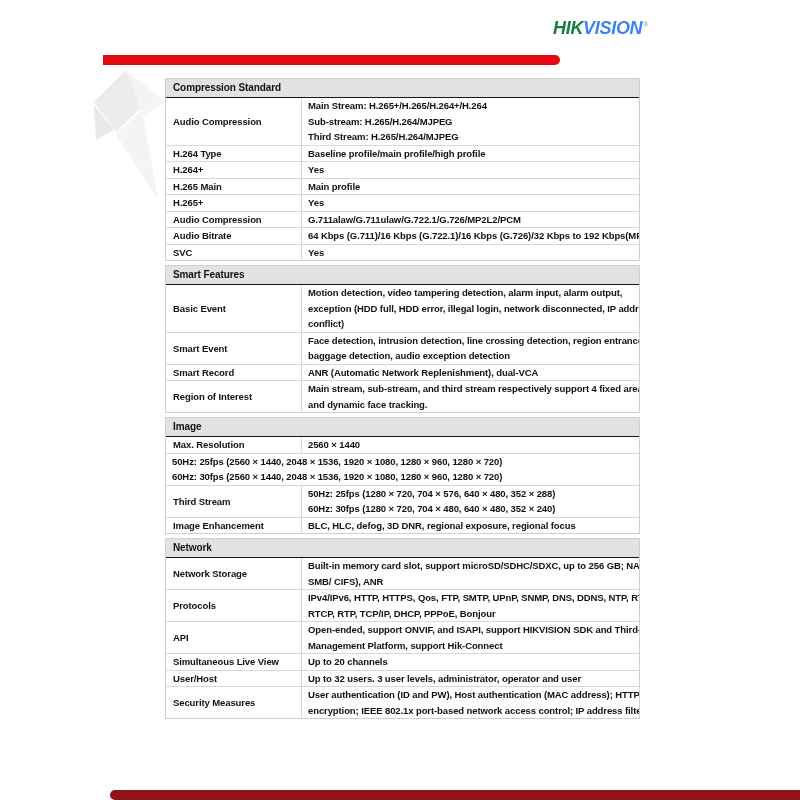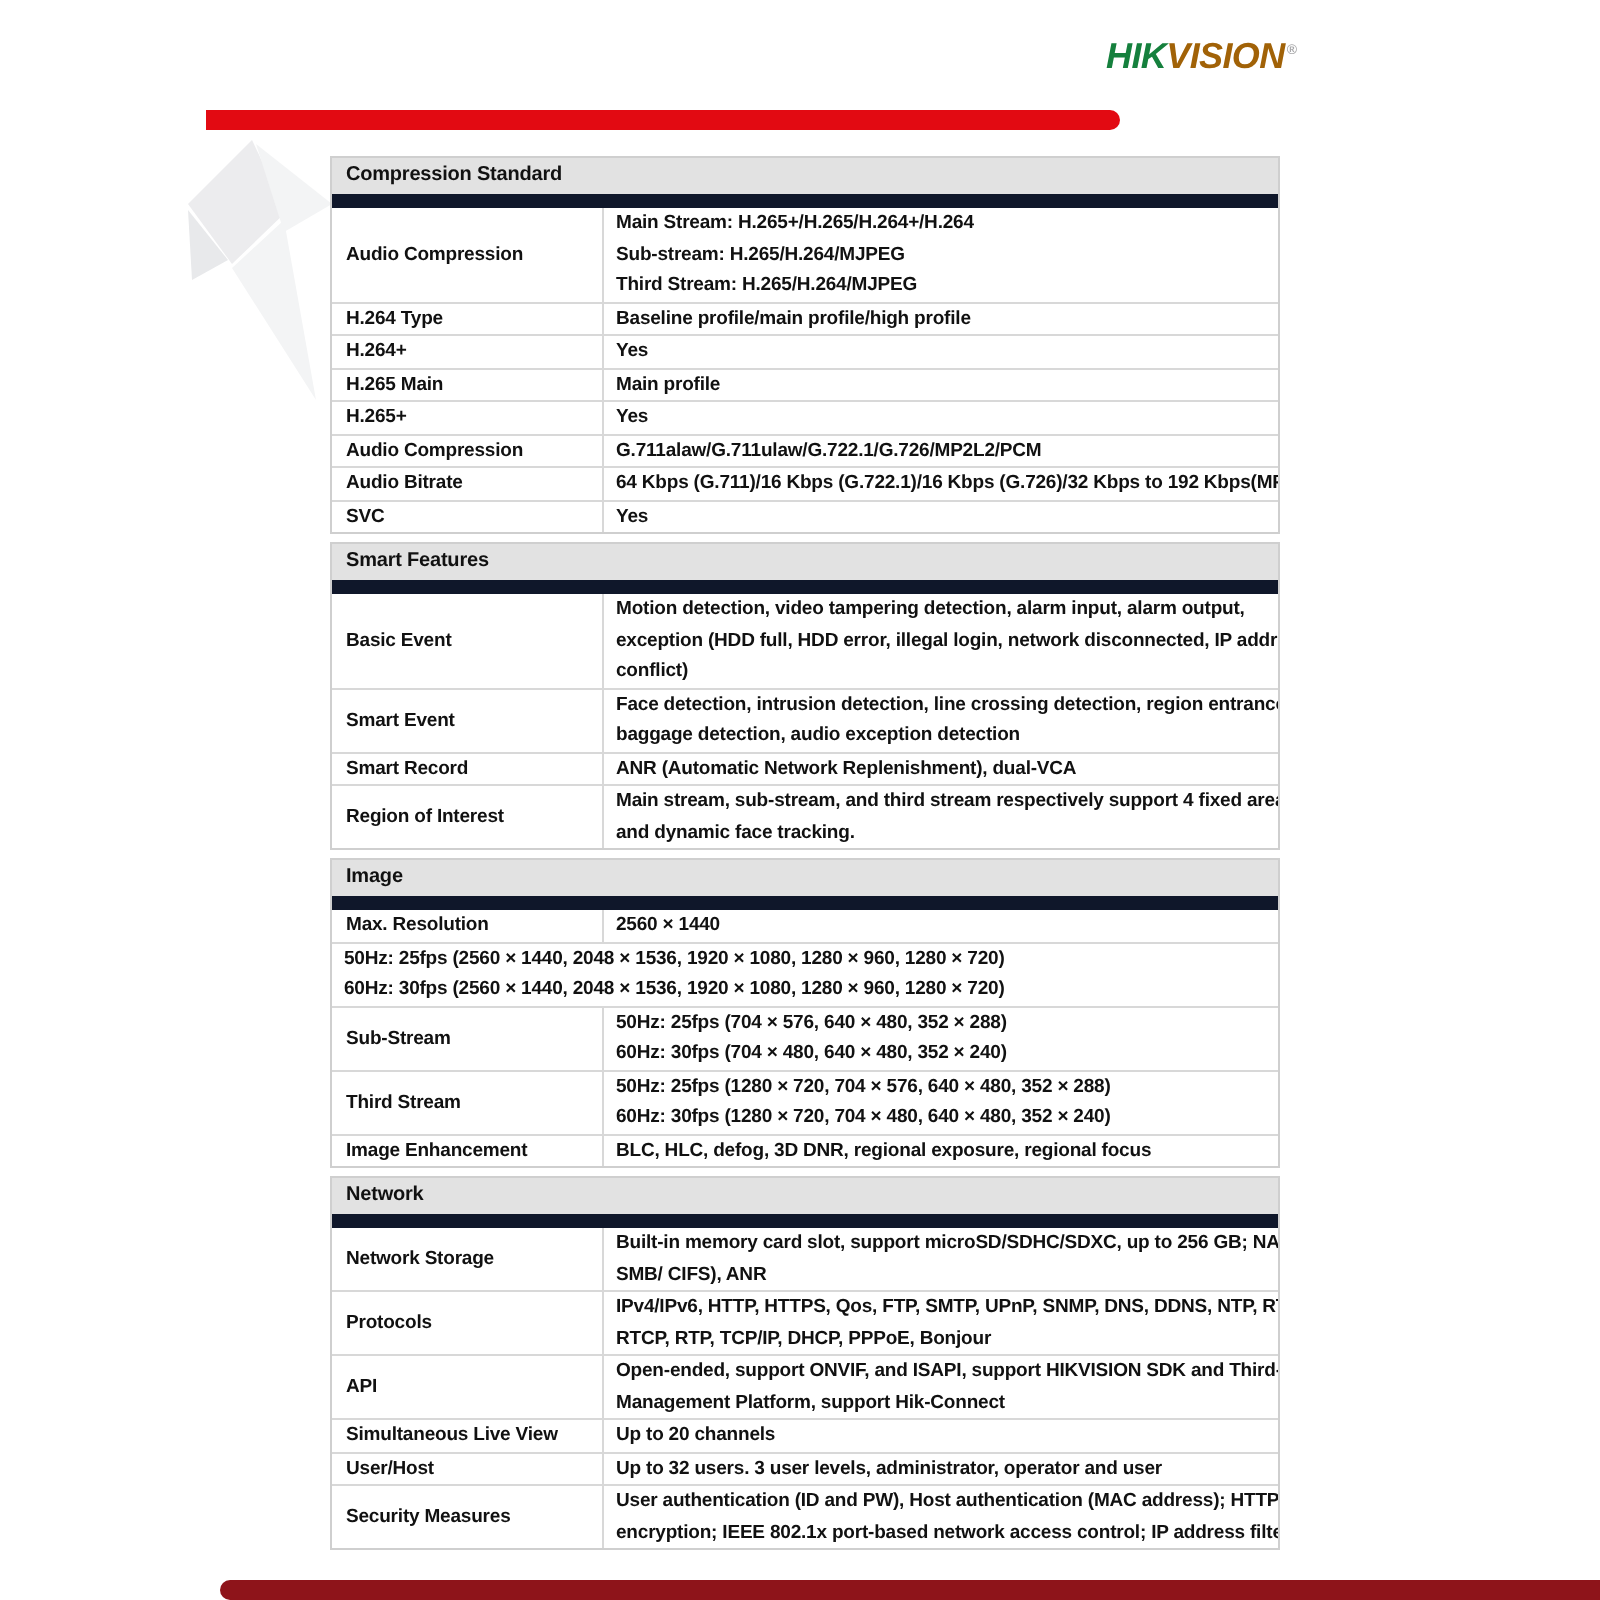--- a/index.html
+++ b/index.html
@@ -11,21 +11,21 @@
     font-family:"Liberation Sans", sans-serif;
     color:#1b1b1b;
   }
   
   .logo{
     position:absolute; left:553px; top:18px;
     font-style:italic; font-weight:800; font-size:18px;
     letter-spacing:-0.3px; white-space:nowrap;
   }
   .logo .hik{color:#15803d;}
-  .logo .vision{color:#a16207;}
+  .logo .vision{color:#3b82f6;}
   .logo .reg{color:#a9a9ab; font-size:7px; vertical-align:super; font-style:normal; margin-left:1px;}
   
   .top-bar{
     position:absolute; left:103px; top:55px;
     width:457px; height:10px;
     border-radius:0 5px 5px 0;
   }
   .bottom-bar{
     position:absolute; left:110px; top:790px;
     width:690px; height:10px;
@@ -40,21 +40,21 @@
   }
   .spec-section{
     border:1px solid #cfcfcf;
     margin-bottom:4px;
     background:#fff;
   }
   .section-header{
     background:#e2e2e2;
     font-weight:700; font-size:10px;
     padding:2px 7px; line-height:14px;
-    border-bottom:7px solid #0f172a;
+    border-bottom:1px solid #0f172a;
     color:#111;
   }
   .spec-row{display:flex; align-items:stretch;}
   .spec-row + .spec-row{border-top:1px solid #d8d8d8;}
   .spec-label{
     width:124px; flex:0 0 124px;
     padding:0 4px 0 7px;
     display:flex; align-items:center;
     border-right:1px solid #d8d8d8;
     color:#111;
@@ -175,27 +175,20 @@
             <div class="spec-line">2560 × 1440</div>
           </div>
         </div>
         <div class="spec-row">
           <div class="spec-value">
             <div class="spec-line">50Hz: 25fps (2560 × 1440, 2048 × 1536, 1920 × 1080, 1280 × 960, 1280 × 720)</div>
             <div class="spec-line">60Hz: 30fps (2560 × 1440, 2048 × 1536, 1920 × 1080, 1280 × 960, 1280 × 720)</div>
           </div>
         </div>
         <div class="spec-row">
-          <div class="spec-label">Sub-Stream</div>
-          <div class="spec-value">
-            <div class="spec-line">50Hz: 25fps (704 × 576, 640 × 480, 352 × 288)</div>
-            <div class="spec-line">60Hz: 30fps (704 × 480, 640 × 480, 352 × 240)</div>
-          </div>
-        </div>
-        <div class="spec-row">
           <div class="spec-label">Third Stream</div>
           <div class="spec-value">
             <div class="spec-line">50Hz: 25fps (1280 × 720, 704 × 576, 640 × 480, 352 × 288)</div>
             <div class="spec-line">60Hz: 30fps (1280 × 720, 704 × 480, 640 × 480, 352 × 240)</div>
           </div>
         </div>
         <div class="spec-row">
           <div class="spec-label">Image Enhancement</div>
           <div class="spec-value">
             <div class="spec-line">BLC, HLC, defog, 3D DNR, regional exposure, regional focus</div>

